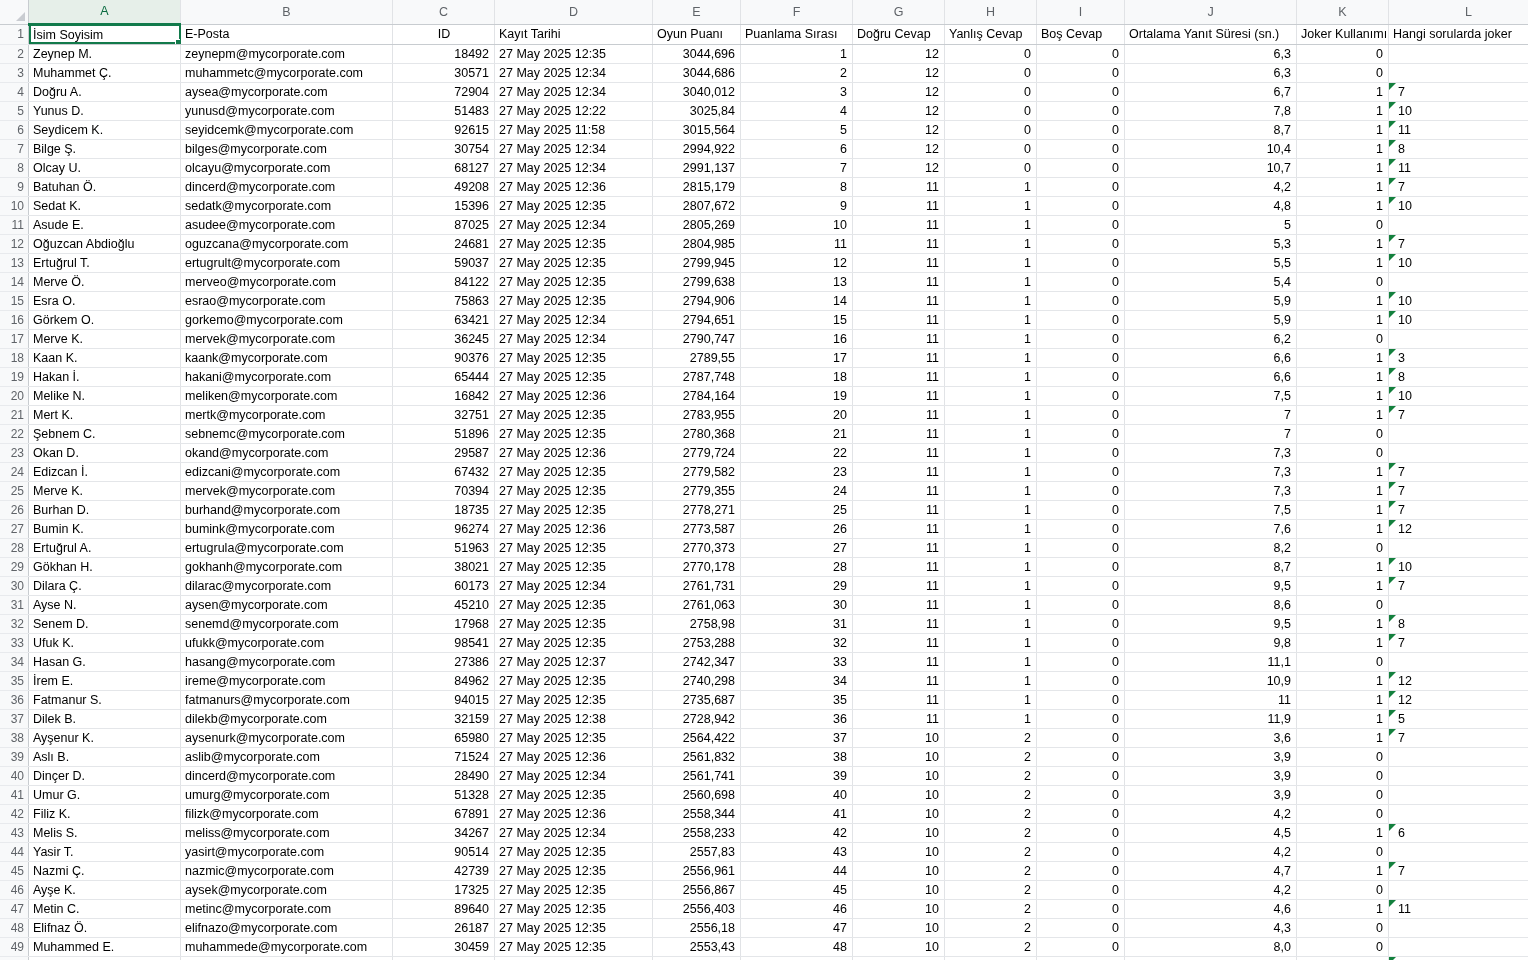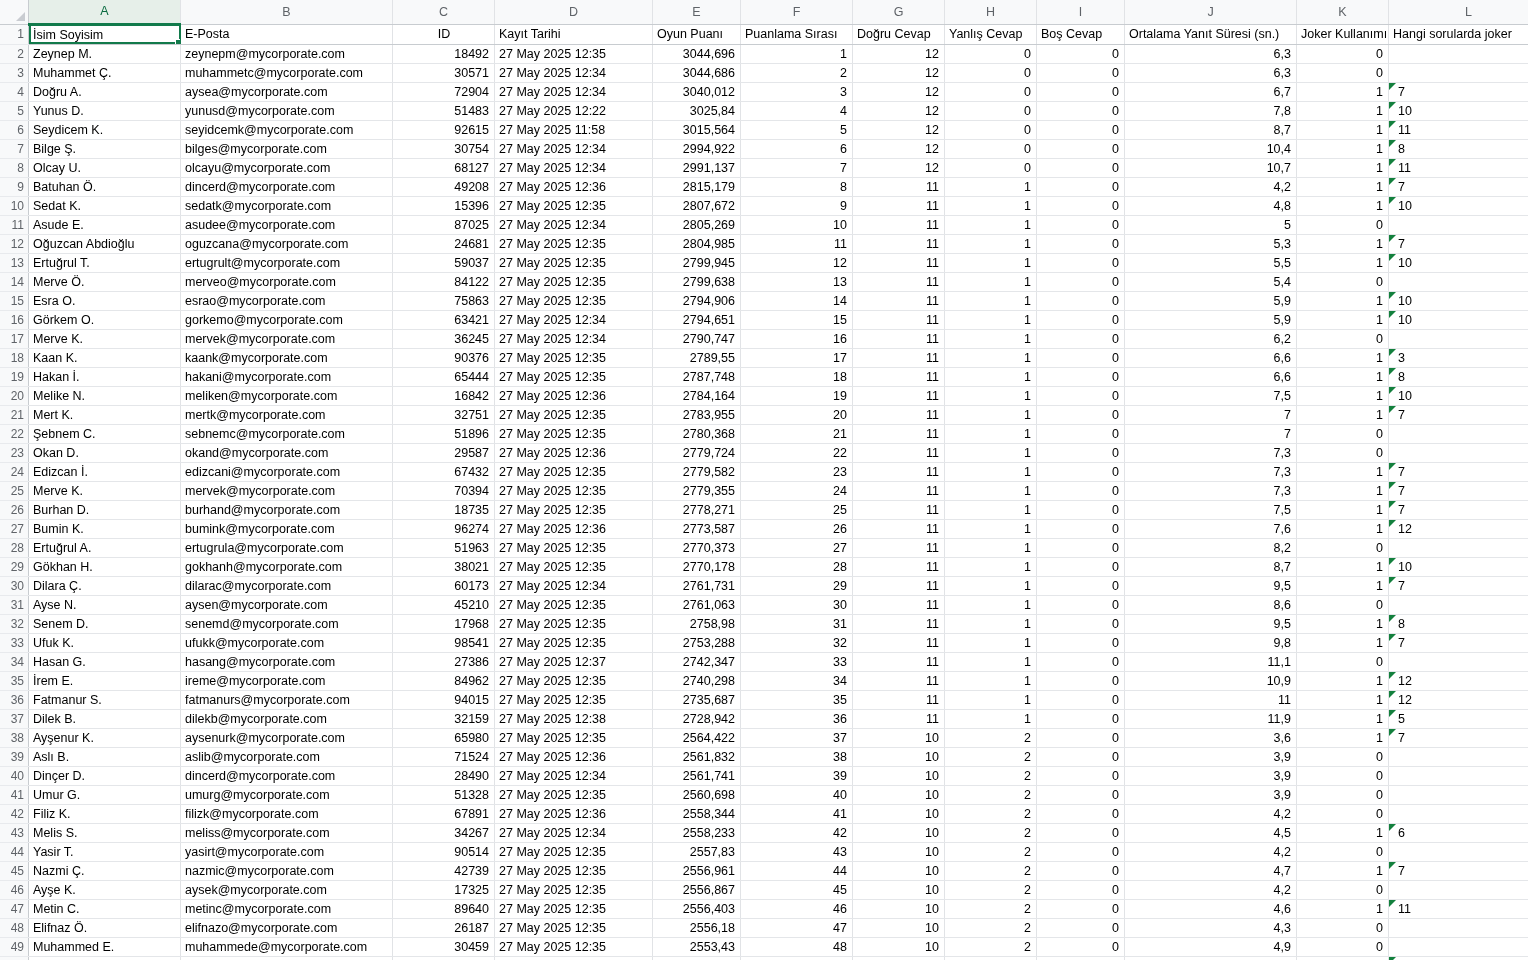--- a/index.html
+++ b/index.html
@@ -893,21 +893,21 @@
           <td class="rowhead">49</td>
           <td class="cell cA">Muhammed E.</td>
           <td class="cell cB">muhammede@mycorporate.com</td>
           <td class="cell cC num">30459</td>
           <td class="cell cD">27 May 2025 12:35</td>
           <td class="cell cE num">2553,43</td>
           <td class="cell cF num">48</td>
           <td class="cell cG num">10</td>
           <td class="cell cH num">2</td>
           <td class="cell cI num">0</td>
-          <td class="cell cJ num">4,9</td>
+          <td class="cell cJ num">8,0</td>
           <td class="cell cK num">0</td>
           <td class="cell cL"></td>
         </tr>
         <tr class="datarow">
           <td class="rowhead">50</td>
           <td class="cell cA">Gizem K.</td>
           <td class="cell cB">gizemk@mycorporate.com</td>
           <td class="cell cC num">79426</td>
           <td class="cell cD">27 May 2025 12:34</td>
           <td class="cell cE num">2551,649</td>

